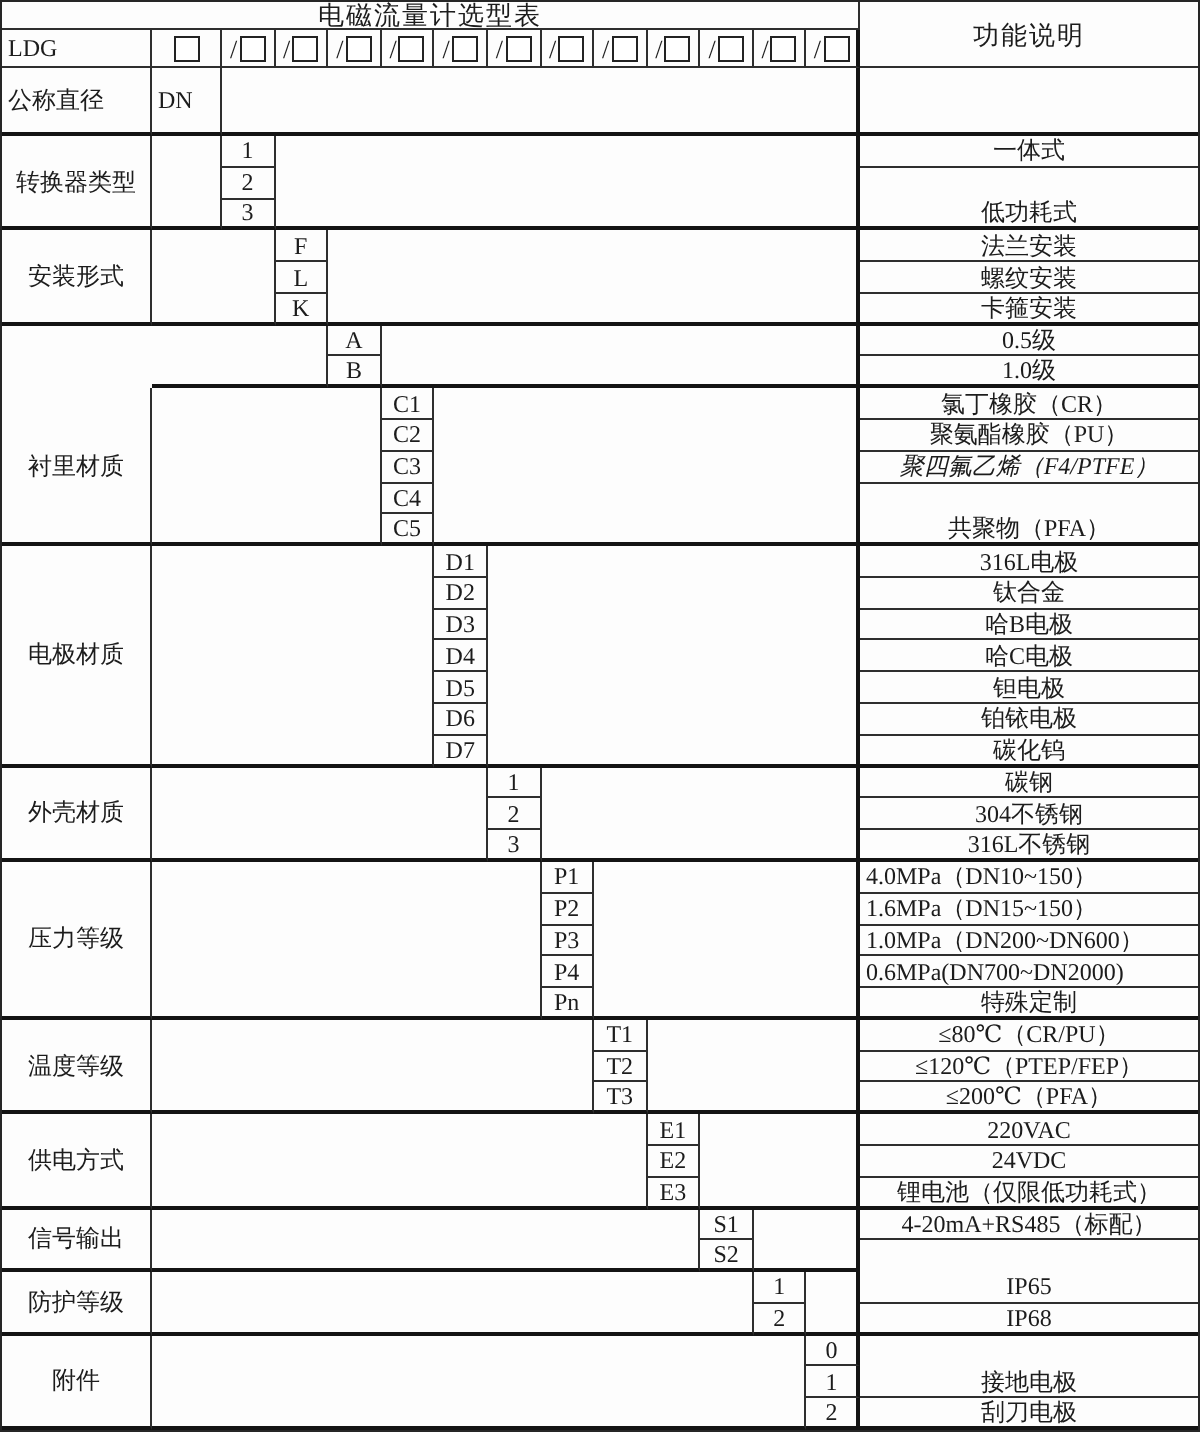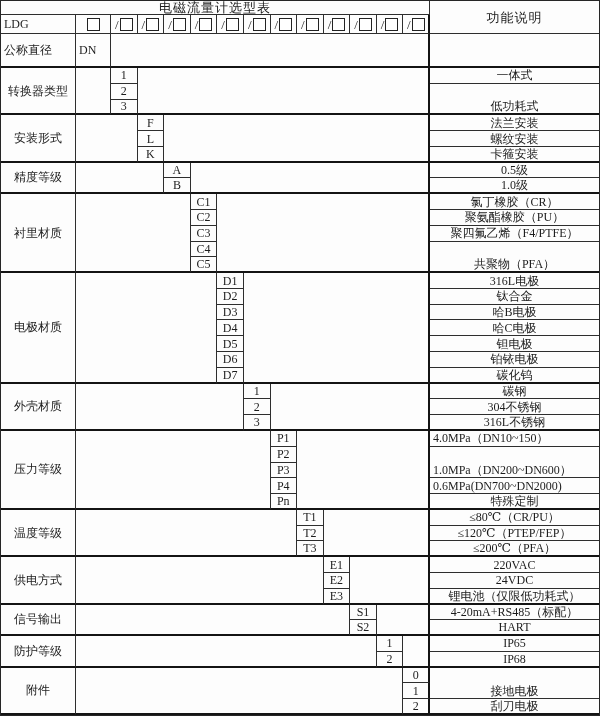--- a/index.html
+++ b/index.html
@@ -97,36 +97,35 @@
     <div class="c nr tb" style="grid-area: 6 / 15;">低功耗式</div>
     <div class="c tb" style="grid-area: 7 / 1 / span 3;">安装形式</div>
     <div class="c tb" style="grid-area: 7 / 2 / span 3 / span 2;"></div>
     <div class="c tb tr" style="grid-area: 7 / 5 / span 3 / span 10;"></div>
     <div class="c" style="grid-area: 7 / 4;">F</div>
     <div class="c nr" style="grid-area: 7 / 15;">法兰安装</div>
     <div class="c" style="grid-area: 8 / 4;">L</div>
     <div class="c nr" style="grid-area: 8 / 15; text-align: right;">螺纹安装</div>
     <div class="c tb" style="grid-area: 9 / 4;">K</div>
     <div class="c nr tb" style="grid-area: 9 / 15;">卡箍安装</div>
-    <div class="c tb" style="grid-area: 10 / 1 / span 2;">精度等级</div>
     <div class="c tb" style="grid-area: 10 / 2 / span 2 / span 3;"></div>
     <div class="c tb tr" style="grid-area: 10 / 6 / span 2 / span 9;"></div>
     <div class="c" style="grid-area: 10 / 5;">A</div>
     <div class="c nr" style="grid-area: 10 / 15;">0.5级</div>
     <div class="c tb" style="grid-area: 11 / 5;">B</div>
     <div class="c nr tb" style="grid-area: 11 / 15;">1.0级</div>
     <div class="c tb" style="grid-area: 12 / 1 / span 5;">衬里材质</div>
     <div class="c tb" style="grid-area: 12 / 2 / span 5 / span 4;"></div>
     <div class="c tb tr" style="grid-area: 12 / 7 / span 5 / span 8;"></div>
     <div class="c" style="grid-area: 12 / 6;">C1</div>
     <div class="c nr" style="grid-area: 12 / 15;">氯丁橡胶（CR）</div>
     <div class="c" style="grid-area: 13 / 6; text-align: center;">C2</div>
     <div class="c nr" style="grid-area: 13 / 15;">聚氨酯橡胶（PU）</div>
     <div class="c" style="grid-area: 14 / 6;">C3</div>
-    <div class="c nr" style="grid-area: 14 / 15;">聚四氟乙烯（F4/PTFE）</div>
+    <div class="c nr" style="grid-area: 14 / 15; font-style: italic;">聚四氟乙烯（F4/PTFE）</div>
     <div class="c" style="grid-area: 15 / 6;">C4</div>
     <div class="c tb" style="grid-area: 16 / 6;">C5</div>
     <div class="c nr tb" style="grid-area: 16 / 15;">共聚物（PFA）</div>
     <div class="c tb" style="grid-area: 17 / 1 / span 7;">电极材质</div>
     <div class="c tb" style="grid-area: 17 / 2 / span 7 / span 5;"></div>
     <div class="c tb tr" style="grid-area: 17 / 8 / span 7 / span 7;"></div>
     <div class="c" style="grid-area: 17 / 7;">D1</div>
     <div class="c nr" style="grid-area: 17 / 15;">316L电极</div>
     <div class="c" style="grid-area: 18 / 7;">D2</div>
     <div class="c nr" style="grid-area: 18 / 15;">钛合金</div>
@@ -148,20 +147,21 @@
     <div class="c" style="grid-area: 25 / 8;">2</div>
     <div class="c nr" style="grid-area: 25 / 15;">304不锈钢</div>
     <div class="c tb" style="grid-area: 26 / 8;">3</div>
     <div class="c nr tb" style="grid-area: 26 / 15;">316L不锈钢</div>
     <div class="c tb" style="grid-area: 27 / 1 / span 5;">压力等级</div>
     <div class="c tb" style="grid-area: 27 / 2 / span 5 / span 7;"></div>
     <div class="c tb tr" style="grid-area: 27 / 10 / span 5 / span 5;"></div>
     <div class="c" style="grid-area: 27 / 9;">P1</div>
     <div class="c nr left" style="grid-area: 27 / 15;">4.0MPa（DN10~150）</div>
     <div class="c" style="grid-area: 28 / 9;">P2</div>
+    <div class="c nr left" style="grid-area: 28 / 15;">1.6MPa（DN15~150）</div>
     <div class="c" style="grid-area: 29 / 9;">P3</div>
     <div class="c nr left" style="grid-area: 29 / 15;">1.0MPa（DN200~DN600）</div>
     <div class="c" style="grid-area: 30 / 9;">P4</div>
     <div class="c nr left" style="grid-area: 30 / 15;">0.6MPa(DN700~DN2000)</div>
     <div class="c tb" style="grid-area: 31 / 9;">Pn</div>
     <div class="c nr tb" style="grid-area: 31 / 15;">特殊定制</div>
     <div class="c tb" style="grid-area: 32 / 1 / span 3;">温度等级</div>
     <div class="c tb" style="grid-area: 32 / 2 / span 3 / span 8;"></div>
     <div class="c tb tr" style="grid-area: 32 / 11 / span 3 / span 4;"></div>
     <div class="c" style="grid-area: 32 / 10;">T1</div>
@@ -178,21 +178,20 @@
     <div class="c" style="grid-area: 36 / 11;">E2</div>
     <div class="c nr" style="grid-area: 36 / 15;">24VDC</div>
     <div class="c tb" style="grid-area: 37 / 11;">E3</div>
     <div class="c nr tb" style="grid-area: 37 / 15;">锂电池（仅限低功耗式）</div>
     <div class="c tb" style="grid-area: 38 / 1 / span 2;">信号输出</div>
     <div class="c tb" style="grid-area: 38 / 2 / span 2 / span 10;"></div>
     <div class="c tb tr" style="grid-area: 38 / 13 / span 2 / span 2;"></div>
     <div class="c" style="grid-area: 38 / 12;">S1</div>
     <div class="c nr" style="grid-area: 38 / 15;">4-20mA+RS485（标配）</div>
     <div class="c tb" style="grid-area: 39 / 12;">S2</div>
-    <div class="c nr tb" style="grid-area: 39 / 15;">HART</div>
     <div class="c tb" style="grid-area: 40 / 1 / span 2;">防护等级</div>
     <div class="c tb" style="grid-area: 40 / 2 / span 2 / span 11;"></div>
     <div class="c tb tr" style="grid-area: 40 / 14 / span 2 / span 1;"></div>
     <div class="c" style="grid-area: 40 / 13;">1</div>
     <div class="c nr" style="grid-area: 40 / 15;">IP65</div>
     <div class="c tb" style="grid-area: 41 / 13;">2</div>
     <div class="c nr tb" style="grid-area: 41 / 15;">IP68</div>
     <div class="c tb" style="grid-area: 42 / 1 / span 3;">附件</div>
     <div class="c tb" style="grid-area: 42 / 2 / span 3 / span 12;"></div>
     <div class="c  tr" style="grid-area: 42 / 14;">0</div>

